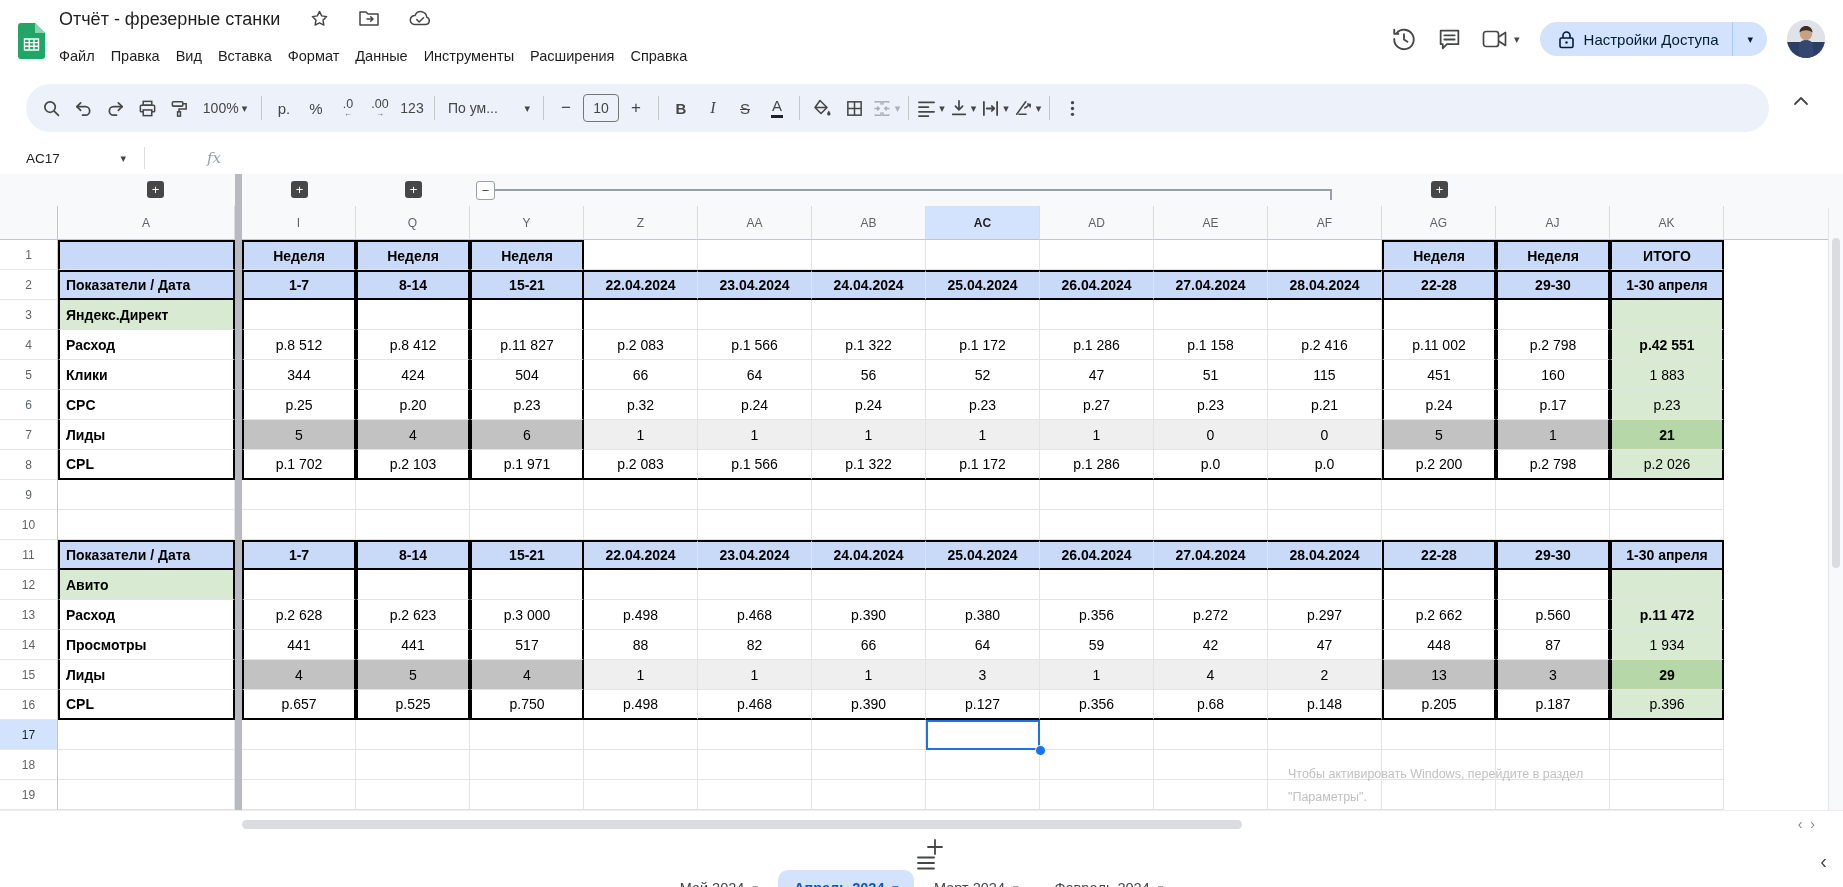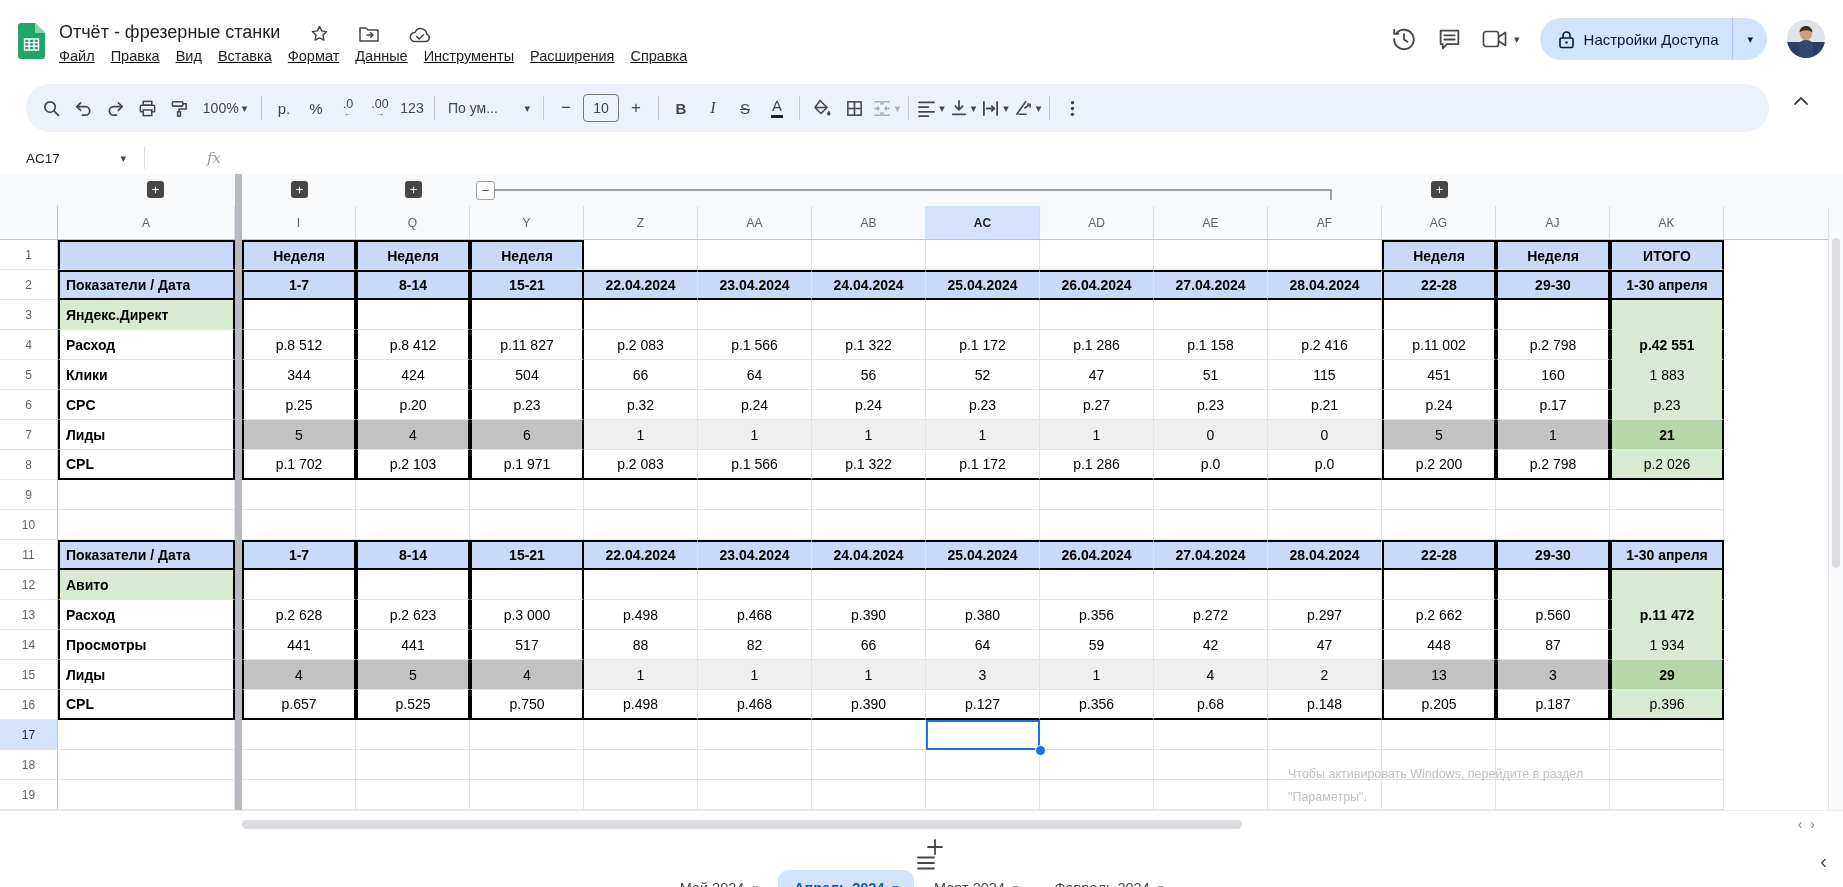--- a/index.html
+++ b/index.html
@@ -4,26 +4,26 @@
 <style>
   html,body{margin:0;padding:0;background:#fff;font-family:"Liberation Sans",sans-serif;}
   #app{position:relative;width:1843px;height:887px;overflow:hidden;background:#fff;}
   .ico{display:inline-flex;align-items:center;justify-content:center;color:#444746;}
   svg{display:block;}
   .caret{font-size:11px;color:#444746;line-height:1;}
   
   .topbar{position:absolute;top:0;left:0;right:0;height:78px;display:flex;align-items:center;}
   .logo{margin:4px 0 0 18px;}
   .title-block{margin-left:14px;flex:0 0 auto;}
-  .title-row{display:flex;align-items:flex-end;gap:30px;height:34px;}
+  .title-row{display:flex;align-items:flex-start;gap:30px;height:34px;}
   .doc-title{font-size:18px;color:#1f1f1f;}
-  .menu-row{display:flex;align-items:center;height:26px;margin-left:-8px;text-decoration:underline;}
+  .menu-row{display:flex;align-items:center;height:26px;margin-left:-8px;}
   .menu-item{font-size:14.5px;color:#1f1f1f;padding:2px 8px;border-radius:6px;cursor:default;}
   .top-right{position:absolute;right:18px;top:0;height:78px;display:flex;align-items:center;gap:20px;}
-  .share-pill{display:flex;align-items:center;height:42px;background:#d3e3fd;border-radius:21px;overflow:hidden;}
+  .share-pill{display:flex;align-items:center;height:34px;background:#d3e3fd;border-radius:21px;overflow:hidden;}
   .share-main{display:flex;align-items:center;gap:9px;padding:0 14px 0 18px;height:100%;}
   .share-label{font-size:15px;color:#001d35;font-weight:500;}
   .share-sep{width:1px;height:42px;background:#aac8f5;}
   .share-caret{padding:0 14px;height:100%;display:flex;align-items:center;}
   .avatar{width:38px;height:38px;border-radius:50%;overflow:hidden;background:#e6e2da;}
   
   .toolbar-band{position:absolute;top:78px;left:0;right:0;height:64px;background:#fff;}
   .toolbar{position:absolute;left:26px;right:74px;top:6px;height:48px;background:#edf2fa;border-radius:24px;display:flex;align-items:center;padding:0 10px;gap:2px;}
   .tbtn{display:flex;align-items:center;justify-content:center;min-width:30px;height:30px;border-radius:4px;gap:3px;color:#444746;}
   .tsep{width:1px;height:24px;background:#c4c7c5;margin:0 5px;}

